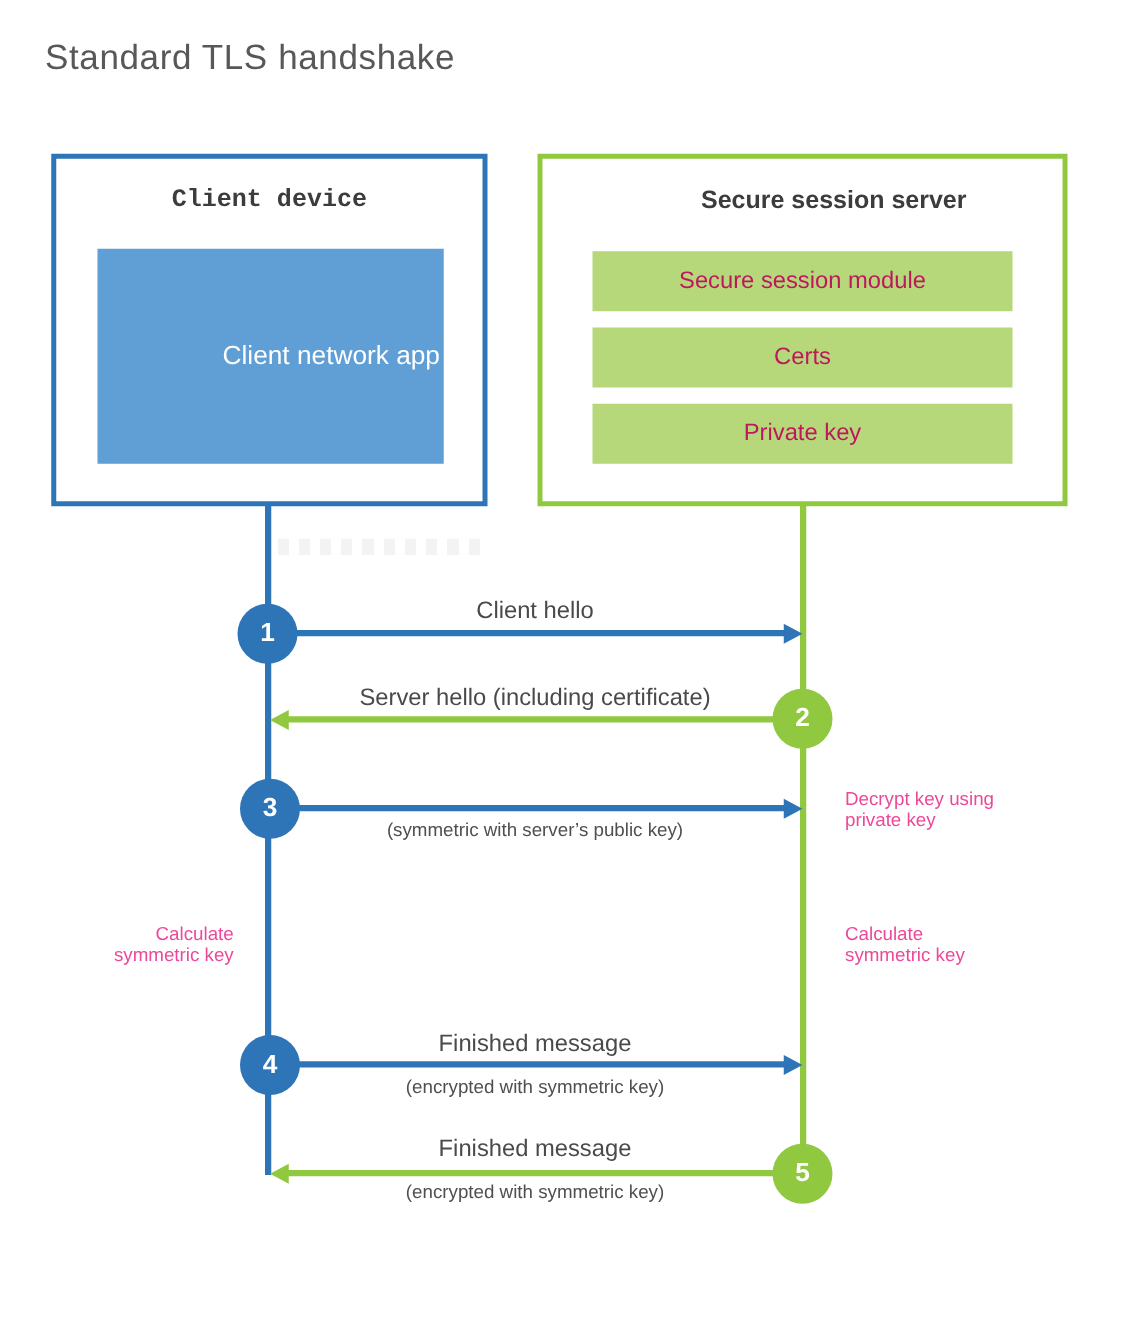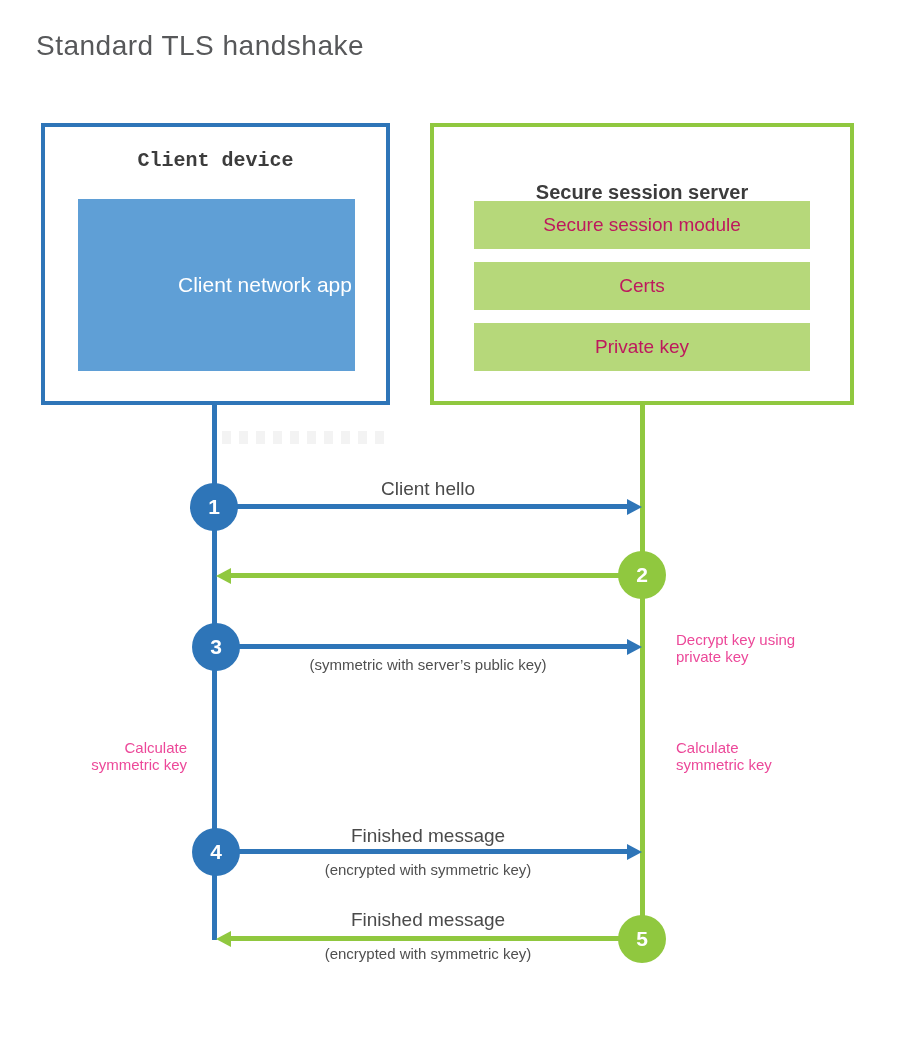--- a/index.html
+++ b/index.html
@@ -9,21 +9,21 @@
   }
   .abs{position:absolute;}
   
   #main-title{left:36px;top:30px;font-size:28px;font-weight:300;color:#57585a;letter-spacing:.5px;}
   
   .entity-box{box-sizing:border-box;height:282px;top:123px;background:#fff;}
   #client-box{left:41px;width:349px;border:4px solid #2e75b8;}
   #server-box{left:430px;width:424px;border:4px solid #90c83f;}
   .entity-title{top:149px;font-size:20px;font-weight:bold;color:#3c3c3c;text-align:center;}
   #client-title{left:41px;width:349px;font-family:Liberation Mono, monospace;}
-  #server-title{left:430px;width:424px;margin-top:32px;}
+  #server-title{left:455px;width:424px;}
   #client-app{
     left:78px;top:199px;width:277px;height:172px;background:#5f9fd6;
     display:flex;align-items:center;justify-content:flex-end;
   }
   #client-app span{display:block;width:180px;text-align:center;color:#ffffff;font-size:21px;line-height:28px;}
   .server-bar{left:474px;width:336px;height:48px;background:#b6d87a;color:#be185d;
     font-size:19px;text-align:center;line-height:48px;}
   #server-bar-0{top:201px;}
   #server-bar-1{top:262px;}
   #server-bar-2{top:323px;}
@@ -77,20 +77,21 @@
   <div class="abs vline" id="client-line"></div>
   <div class="abs vline" id="server-line"></div>
 
   <div class="abs" id="ghost-dashes"></div>
 
   <div class="abs msg-label" style="top:478px;">Client hello</div>
   <div class="abs hbar blue-bar" style="left:215px;top:504px;width:413px;"></div>
   <div class="abs tri tri-right" style="left:627px;top:499px;"></div>
   <div class="abs step-circle blue" style="left:190px;top:483px;">1</div>
 
+  <div class="abs msg-label" style="top:548px;">Server hello (including certificate)</div>
   <div class="abs hbar green-bar" style="left:230px;top:573px;width:412px;"></div>
   <div class="abs tri tri-left" style="left:216px;top:568px;"></div>
   <div class="abs step-circle green" style="left:618px;top:551px;">2</div>
 
   <div class="abs hbar blue-bar" style="left:215px;top:644px;width:413px;"></div>
   <div class="abs tri tri-right" style="left:627px;top:639px;"></div>
   <div class="abs step-circle blue" style="left:192px;top:623px;">3</div>
   <div class="abs msg-sub" style="top:656px;">(symmetric with server’s public key)</div>
   <div class="abs side-note" id="note-decrypt">
     <div>Decrypt key using</div>

